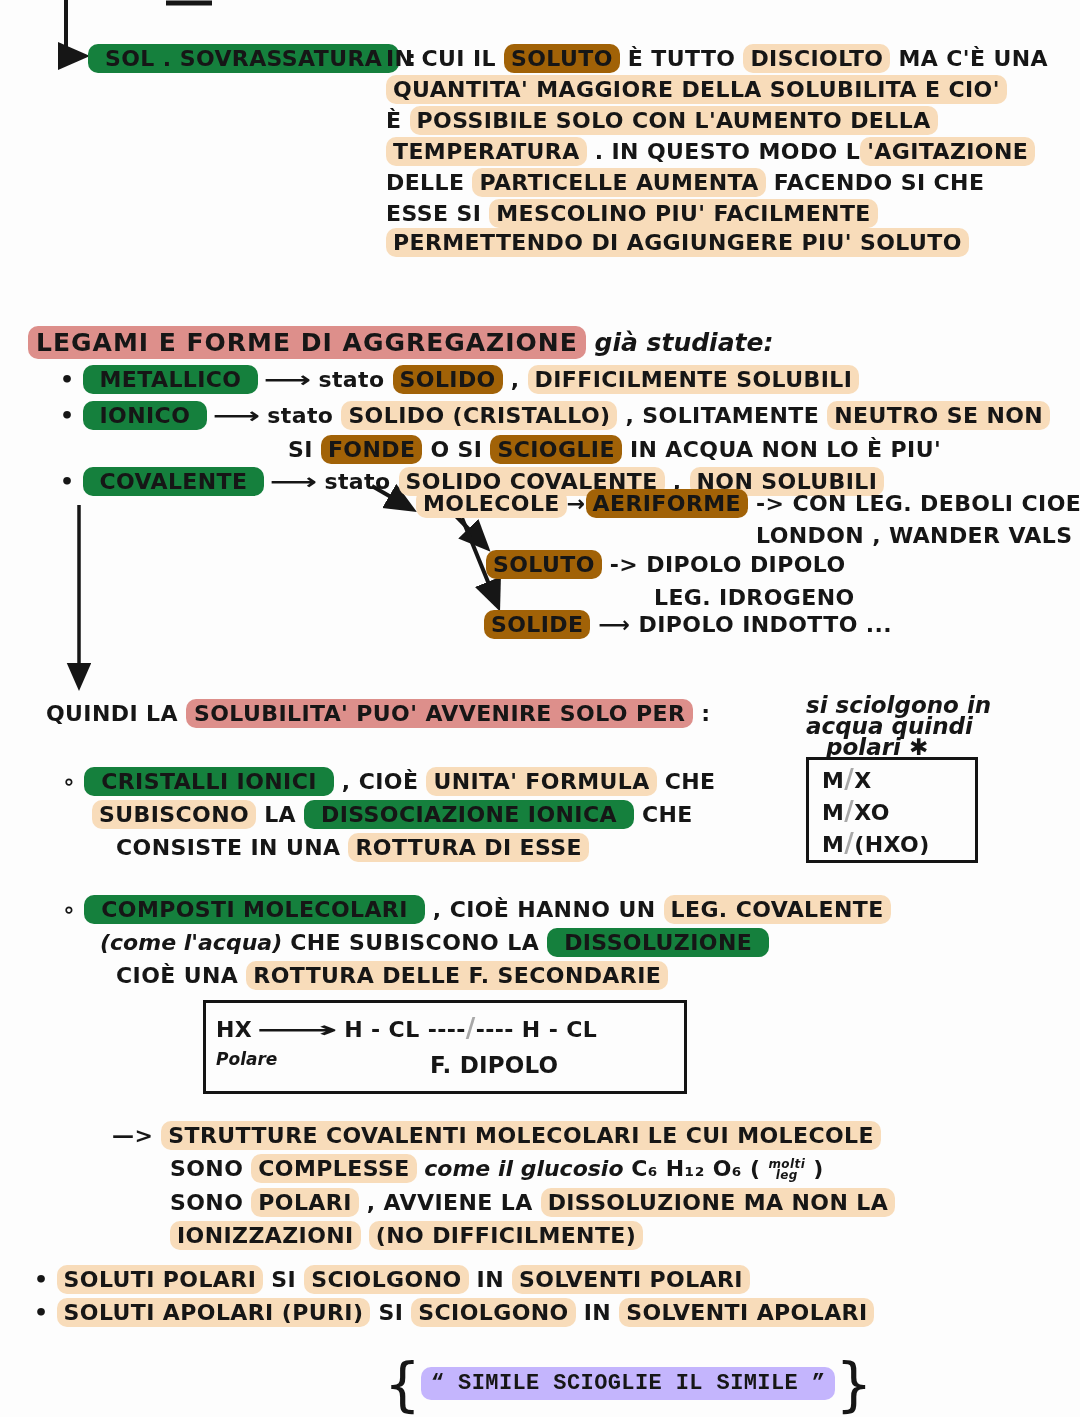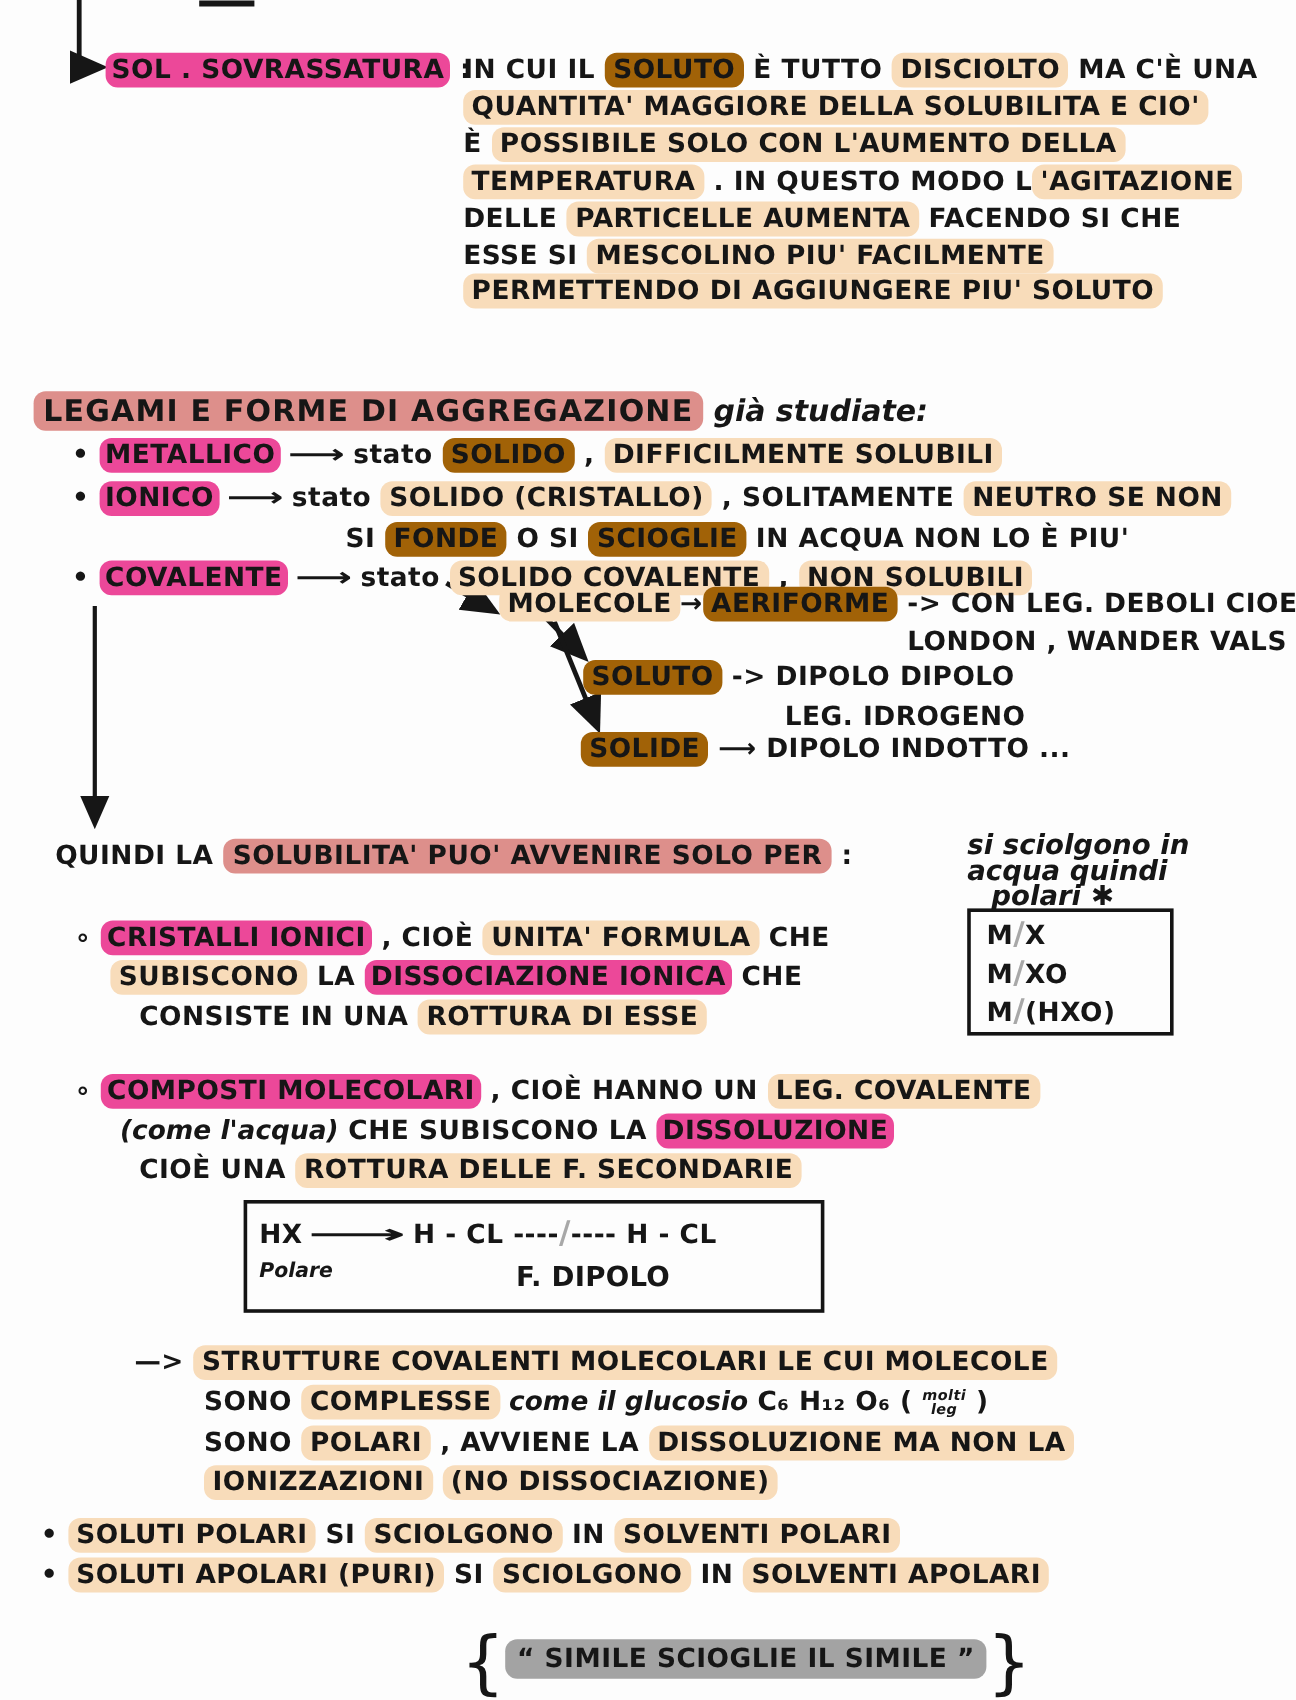--- a/index.html
+++ b/index.html
@@ -6,25 +6,25 @@
   .page{
     position:relative;width:1080px;height:1417px;margin:0 auto;
     background:#fdfdfd;overflow:hidden;
     font-family:"DejaVu Sans",sans-serif;color:#161616;
   }
   .line{
     position:absolute;white-space:nowrap;
     font-size:22px;font-weight:700;letter-spacing:.4px;line-height:1.3;
   }
   .seg{border-radius:10px;}
-  .hl-pink  {background:#ec4899;padding:2px 5px;}
+  .hl-pink  {background:#15803d;padding:2px 17px;}
   .hl-rose  {background:#dd8f8b;padding:2px 8px;}
   .hl-orange{background:#f8dcba;padding:2px 7px;}
   .hl-orange2{background:#a16207;padding:2px 7px;}
-  .hl-peach {background:#a3a3a3;padding:4px 10px;}
+  .hl-peach {background:#c4b5fd;padding:4px 10px;font-family:Liberation Mono, monospace;}
   .cur{font-style:italic;font-weight:700;letter-spacing:0;}
   .fs25{font-size:25px;letter-spacing:1px;}
   .fs19{font-size:23px;font-weight:600;letter-spacing:.2px;}
   .fs20{font-size:17px;}
   .grey{color:#a8a8a8;font-size:26px;}
   .wide{display:inline-block;transform:scaleX(2.6);margin:0 30px;}
   .arrowseg{display:inline-block;transform:scaleX(1.5);margin:0 14px;}
   .stack{
     display:inline-flex;flex-direction:column;align-items:center;
     font-size:12px;font-style:italic;line-height:11px;vertical-align:8px;font-weight:700;
@@ -94,21 +94,21 @@
   <div class="line" style="left:216px;top:1012px"><span class="seg">HX</span><span class="seg wide">⟶</span><span class="seg">H - CL  </span><span class="seg">----</span><span class="seg grey">/</span><span class="seg">----</span><span class="seg">  H - CL</span></div>
   <div class="line cur fs20" style="left:216px;top:1048px">Polare</div>
   <div class="line fs19" style="left:430px;top:1051px">F. DIPOLO</div>
 
   <div class="line" style="left:112px;top:1122px"><span class="seg">—&gt; </span><span class="seg hl-orange">STRUTTURE COVALENTI MOLECOLARI LE CUI MOLECOLE</span></div>
   <div class="line" style="left:170px;top:1155px"><span class="seg">SONO </span><span class="seg hl-orange">COMPLESSE</span><span class="seg cur"> come il glucosio </span><span class="seg">C₆ H₁₂ O₆</span><span class="seg"> ( </span><span class="stack">
         <span>molti</span>
         <span>leg</span>
       </span><span class="seg"> )</span></div>
   <div class="line" style="left:170px;top:1189px"><span class="seg">SONO </span><span class="seg hl-orange">POLARI</span><span class="seg"> , AVVIENE LA </span><span class="seg hl-orange">DISSOLUZIONE MA NON LA</span></div>
-  <div class="line" style="left:170px;top:1222px"><span class="seg hl-orange">IONIZZAZIONI</span><span class="seg">  </span><span class="seg hl-orange">(NO DISSOCIAZIONE)</span></div>
+  <div class="line" style="left:170px;top:1222px"><span class="seg hl-orange">IONIZZAZIONI</span><span class="seg">  </span><span class="seg hl-orange">(NO DIFFICILMENTE)</span></div>
 
   <div class="line" style="left:34px;top:1266px"><span class="seg">• </span><span class="seg hl-orange">SOLUTI POLARI</span><span class="seg"> SI </span><span class="seg hl-orange">SCIOLGONO</span><span class="seg"> IN </span><span class="seg hl-orange">SOLVENTI POLARI</span></div>
   <div class="line" style="left:34px;top:1299px"><span class="seg">• </span><span class="seg hl-orange">SOLUTI APOLARI (PURI)</span><span class="seg"> SI </span><span class="seg hl-orange">SCIOLGONO</span><span class="seg"> IN </span><span class="seg hl-orange">SOLVENTI APOLARI</span></div>
 
   <div class="line" style="left:384px;top:1348px">
     <span class="brace">{</span><span><span class="seg hl-peach">“ SIMILE SCIOGLIE IL SIMILE ”</span></span><span class="brace">}</span>
   </div>
 
 </div>
 

